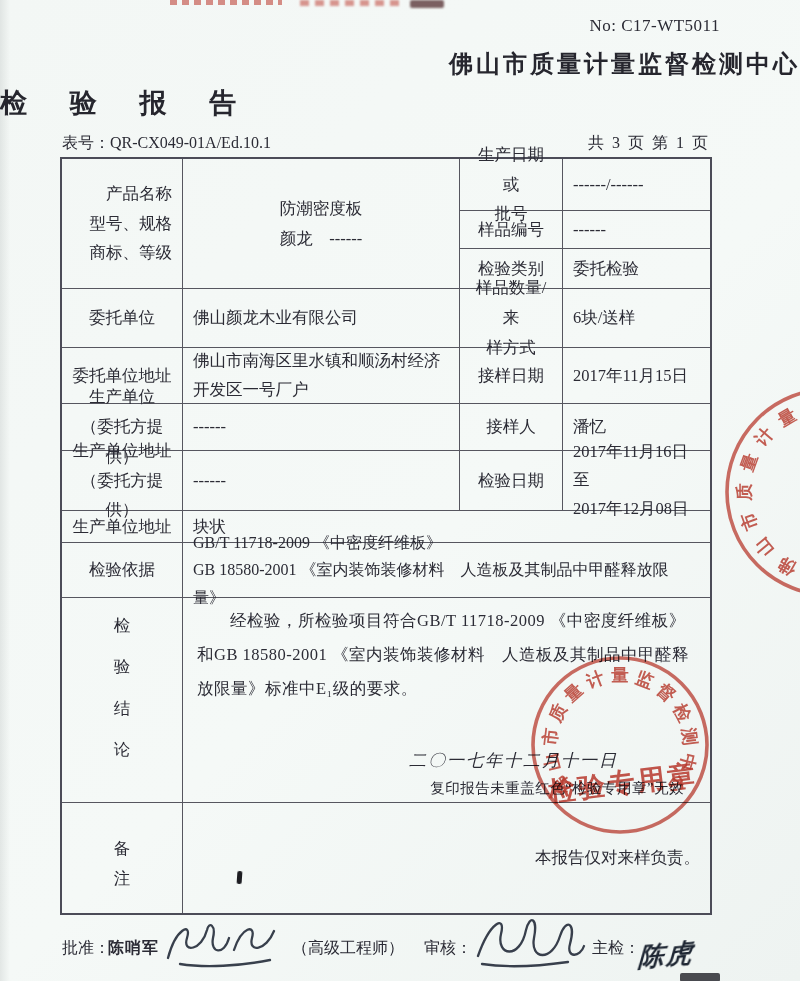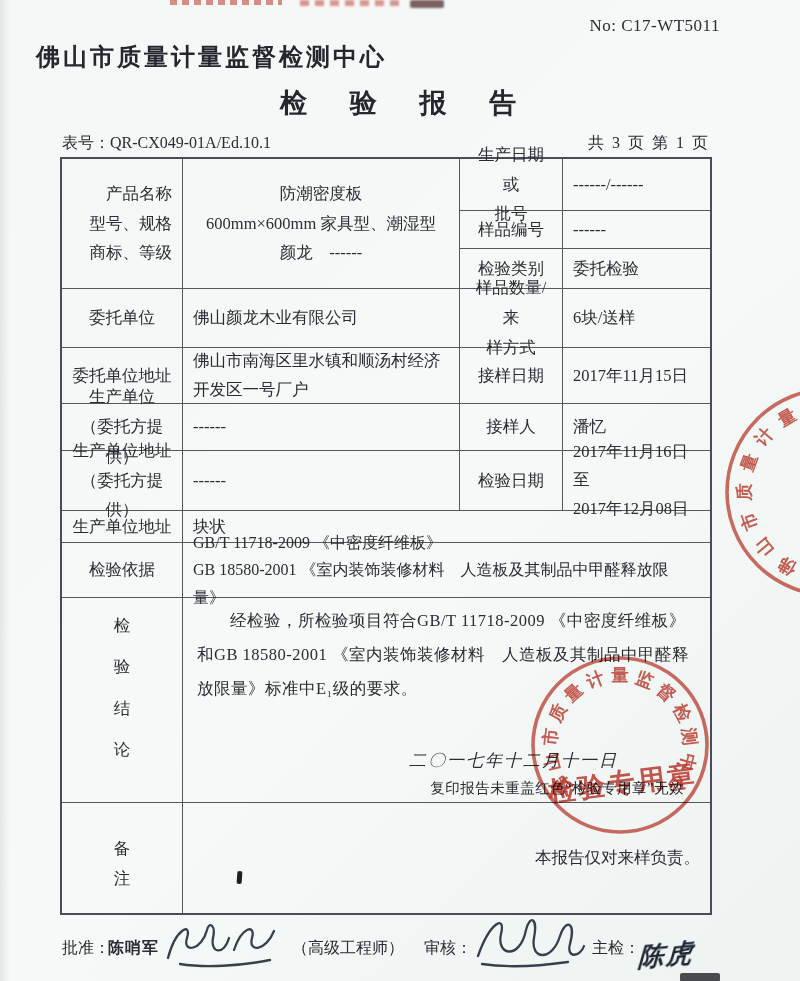--- a/index.html
+++ b/index.html
@@ -24,23 +24,23 @@
        background:repeating-linear-gradient(90deg,#c4544a 0 7px,transparent 7px 12px); }
   .a2{ left:300px; top:0; width:100px; height:6px; opacity:.6; filter:blur(.8px);
        background:repeating-linear-gradient(90deg,#c4544a 0 9px,transparent 9px 15px); }
   .a3{ left:410px; top:0; width:34px; height:8px; background:#5d3a3c; opacity:.8; filter:blur(1px); border-radius:2px;}
   .a4{ left:680px; top:973px; width:40px; height:9px; background:#2d2d33; opacity:.85; filter:blur(.6px); border-radius:2px;}
   .ink-dot{ position:absolute; left:54px; top:68px; width:5px; height:13px;
        background:#1d1d22; border-radius:2px; filter:blur(.4px); transform:rotate(4deg); }
 
   
   .report-no{ position:absolute; top:16px; right:80px; font-size:17px; letter-spacing:.5px; }
-  .org-title{ position:absolute; top:41px; width:100%; text-align:left;
+  .org-title{ position:absolute; top:48px; width:100%; text-align:right;
       font-size:24px; font-weight:700; letter-spacing:3px; color:#26262e;padding-left:36px; }
-  .report-title{ position:absolute; top:85px; width:100%; text-align:center;
+  .report-title{ position:absolute; top:85px; width:100%; text-align:left;
       font-size:27px; font-weight:700; letter-spacing:4px; word-spacing:28px; color:#26262e; }
   .form-line{ position:absolute; left:62px; top:133px; width:648px;
       display:flex; justify-content:space-between; font-size:16px; }
   .form-line .pages{ letter-spacing:2px; }
 
   
   .sheet{
     position:absolute; left:60px; top:157px; width:652px; height:758px;
     border:2px solid #4c4c58;
     display:grid;
@@ -105,21 +105,20 @@
 
   <div class="sheet">
 
     <div class="cell lab b-r b-b" style="grid-column:1;grid-row:1/4;align-items:flex-end;">
       <span>产品名称</span>
       <span>型号、规格</span>
       <span>商标、等级</span>
     </div>
     <div class="cell center-col b-r b-b" style="grid-column:2;grid-row:1/4;">
       <span>防潮密度板</span>
-      <span>600mm×600mm 家具型、潮湿型</span>
       <span>颜龙　------</span>
     </div>
     <div class="cell lab b-r b-b" style="grid-column:3;grid-row:1;">
       <span>生产日期或</span>
       <span>批号</span>
     </div>
     <div class="cell val b-b" style="grid-column:4;grid-row:1;">------/------</div>
     <div class="cell lab b-r b-b" style="grid-column:3;grid-row:2;">样品编号</div>
     <div class="cell val b-b" style="grid-column:4;grid-row:2;">------</div>
     <div class="cell lab b-r b-b" style="grid-column:3;grid-row:3;">检验类别</div>

